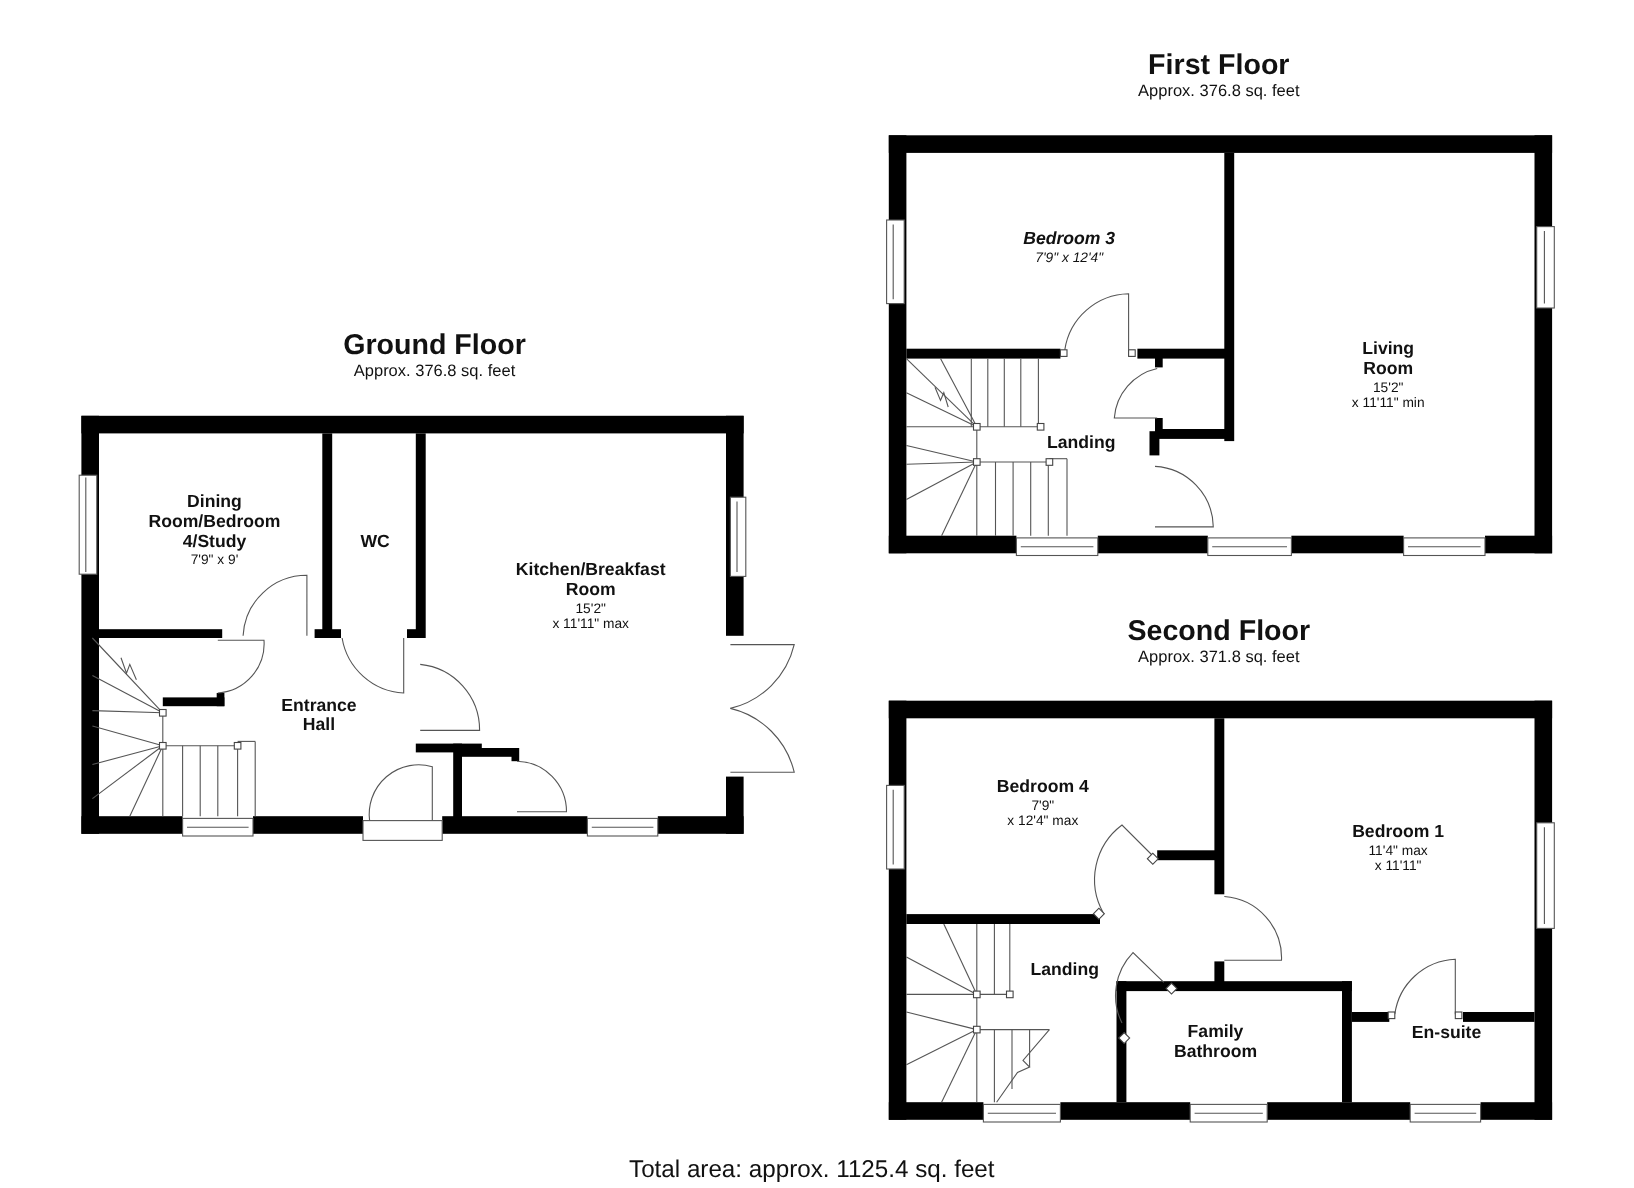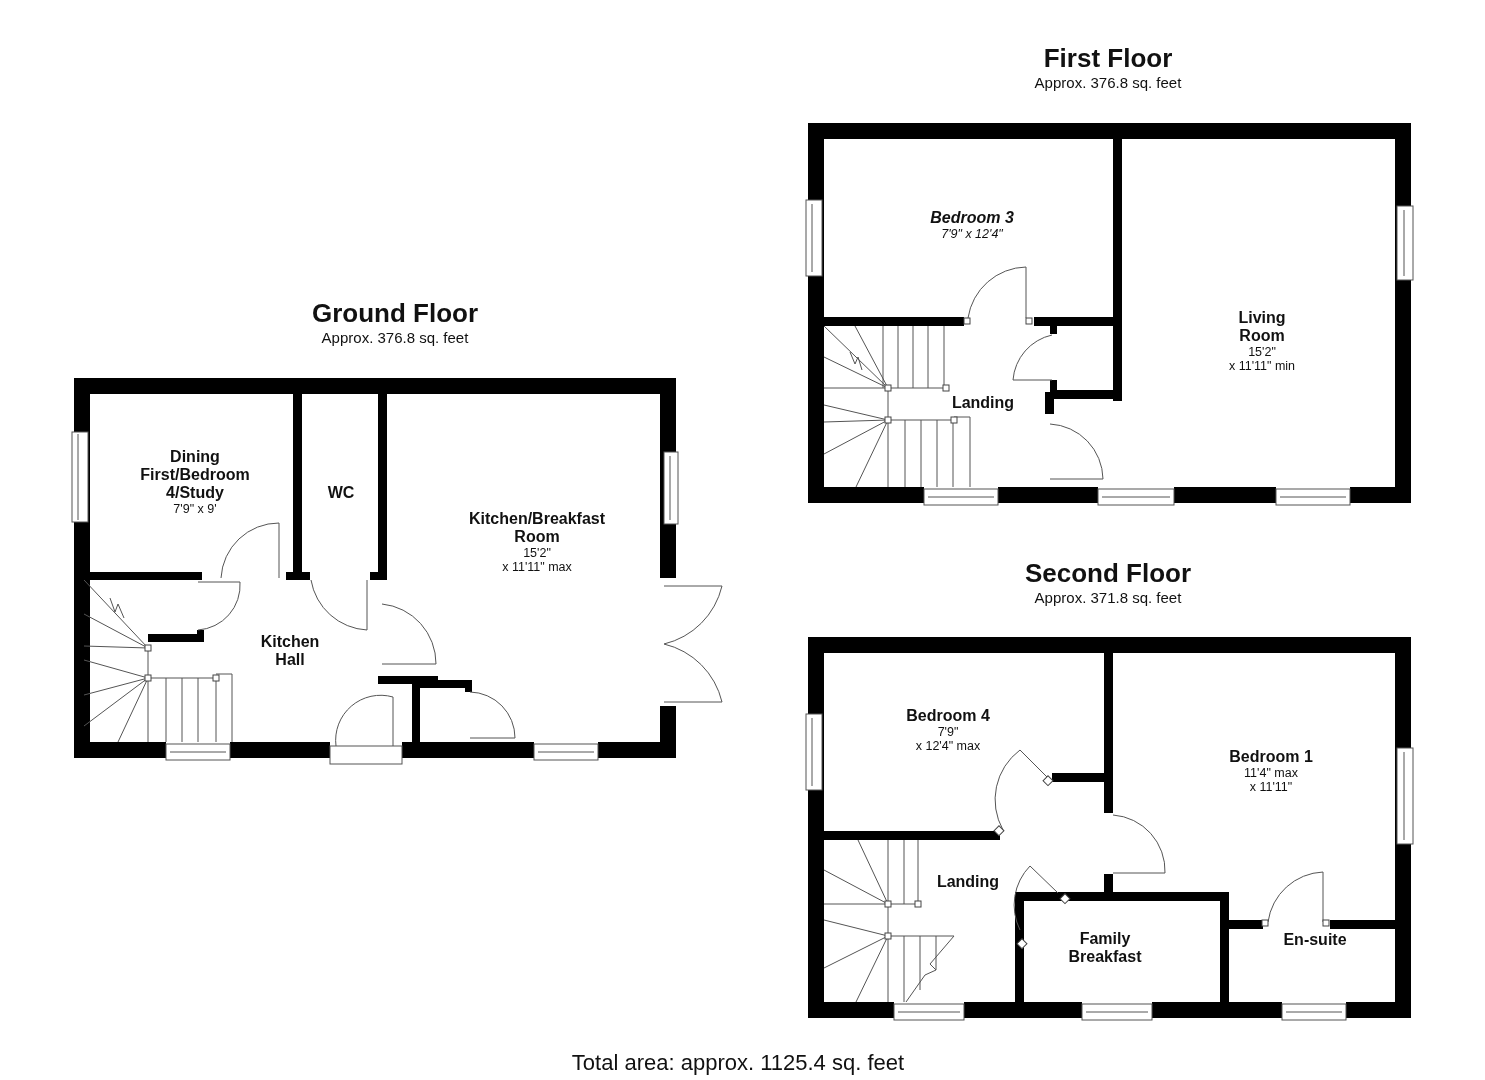--- a/index.html
+++ b/index.html
@@ -217,35 +217,35 @@
     <rect class="post" x="885" y="933" width="6" height="6"></rect>
   </g>
 </svg>
 
 <div class="lbl" style="left:395px; top:300px;">
   <div class="floor-title">Ground Floor</div>
   <div class="floor-area">Approx. 376.8 sq. feet</div>
 </div>
 <div class="lbl" style="left:195px; top:448px;">
   <div class="room-name">Dining</div>
-  <div class="room-name">First/Bedroom</div>
+  <div class="room-name">Room/Bedroom</div>
   <div class="room-name">4/Study</div>
   <div class="room-dim">7'9" x 9'</div>
 </div>
 <div class="lbl" style="left:341px; top:484px;">
   <div class="room-name">WC</div>
 </div>
 <div class="lbl" style="left:537px; top:510px;">
   <div class="room-name">Kitchen/Breakfast</div>
   <div class="room-name">Room</div>
   <div class="room-dim">15'2"</div>
   <div class="room-dim">x 11'11" max</div>
 </div>
 <div class="lbl" style="left:290px; top:633px;">
-  <div class="room-name">Kitchen</div>
+  <div class="room-name">Entrance</div>
   <div class="room-name">Hall</div>
 </div>
 
 <div class="lbl" style="left:1108px; top:45px;">
   <div class="floor-title">First Floor</div>
   <div class="floor-area">Approx. 376.8 sq. feet</div>
 </div>
 <div class="lbl" style="left:972px; top:209px;font-style:italic;">
   <div class="room-name">Bedroom 3</div>
   <div class="room-dim">7'9" x 12'4"</div>
@@ -272,19 +272,19 @@
 <div class="lbl" style="left:1271px; top:748px;">
   <div class="room-name">Bedroom 1</div>
   <div class="room-dim">11'4" max</div>
   <div class="room-dim">x 11'11"</div>
 </div>
 <div class="lbl" style="left:968px; top:873px;">
   <div class="room-name">Landing</div>
 </div>
 <div class="lbl" style="left:1105px; top:930px;">
   <div class="room-name">Family</div>
-  <div class="room-name">Breakfast</div>
+  <div class="room-name">Bathroom</div>
 </div>
 <div class="lbl" style="left:1315px; top:931px;">
   <div class="room-name">En-suite</div>
 </div>
 
 <div class="total">Total area: approx. 1125.4 sq. feet</div>
 
 </body></html>

